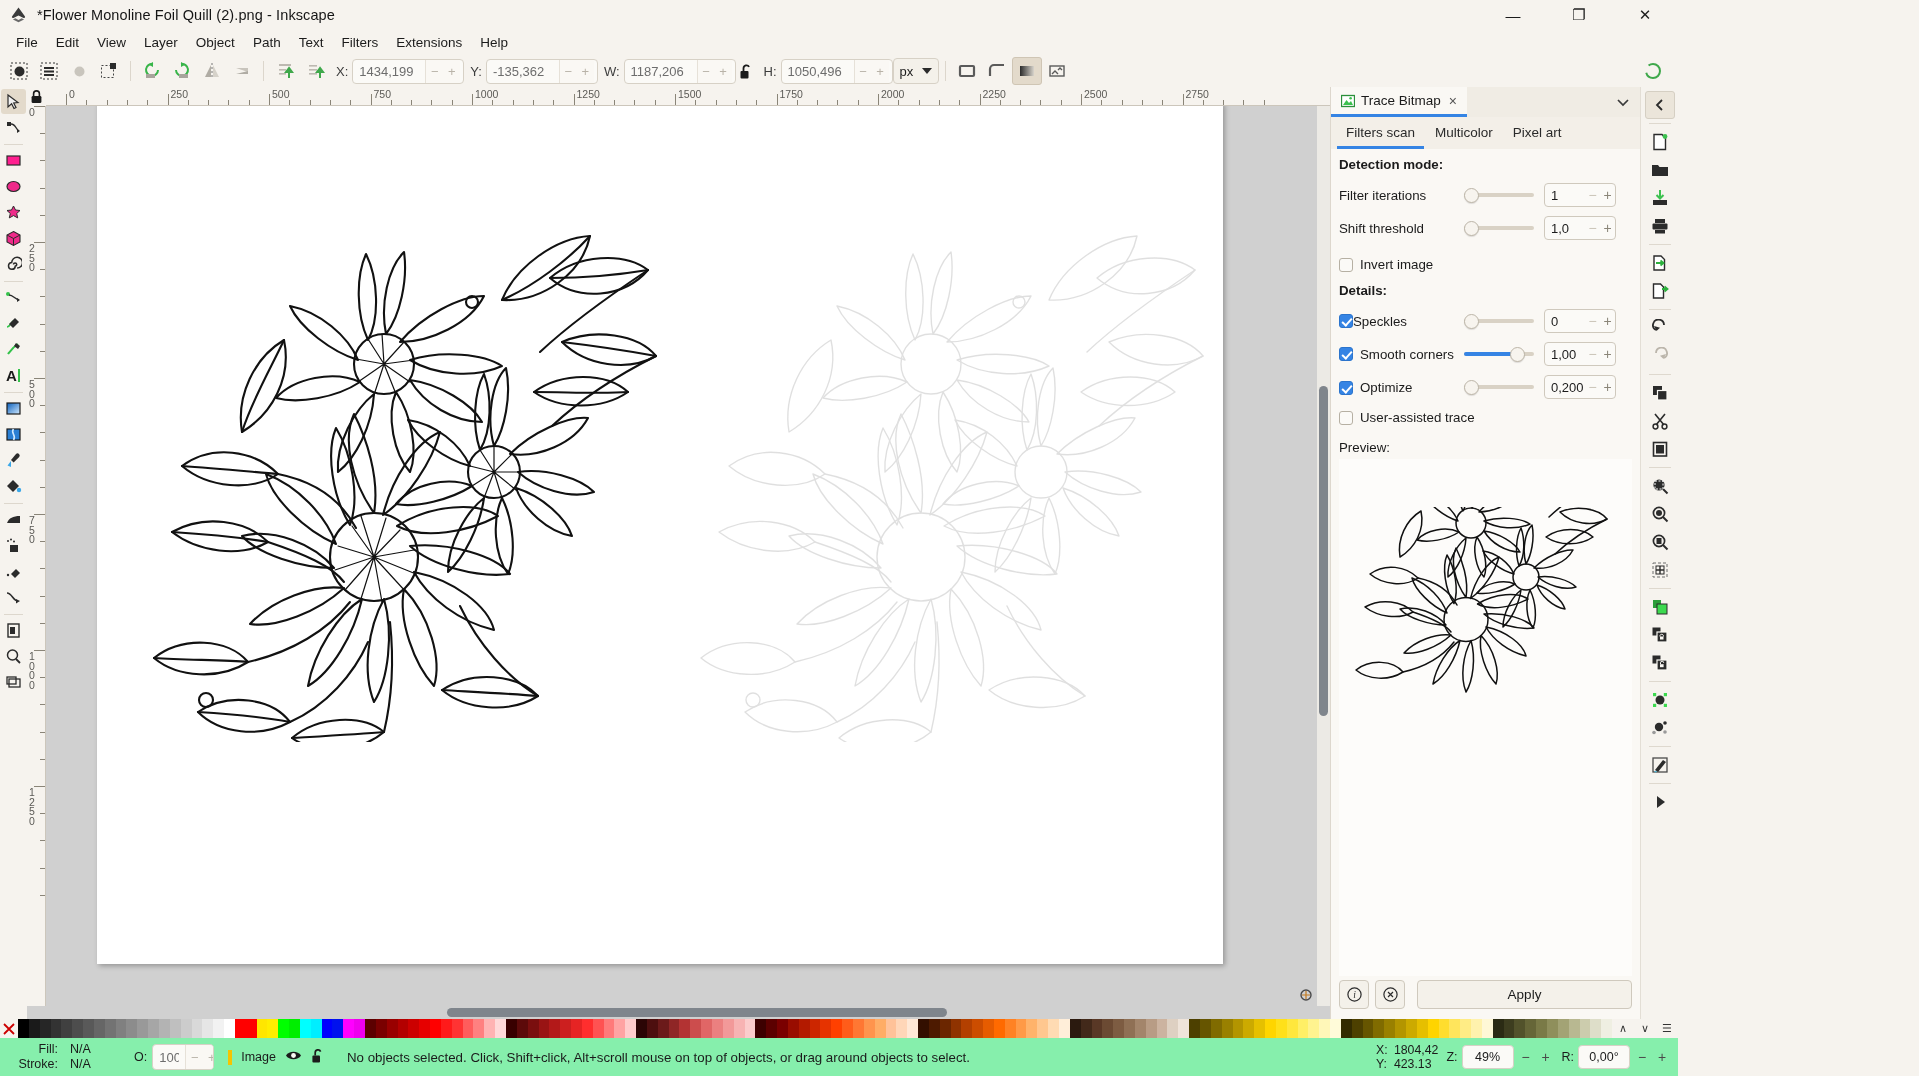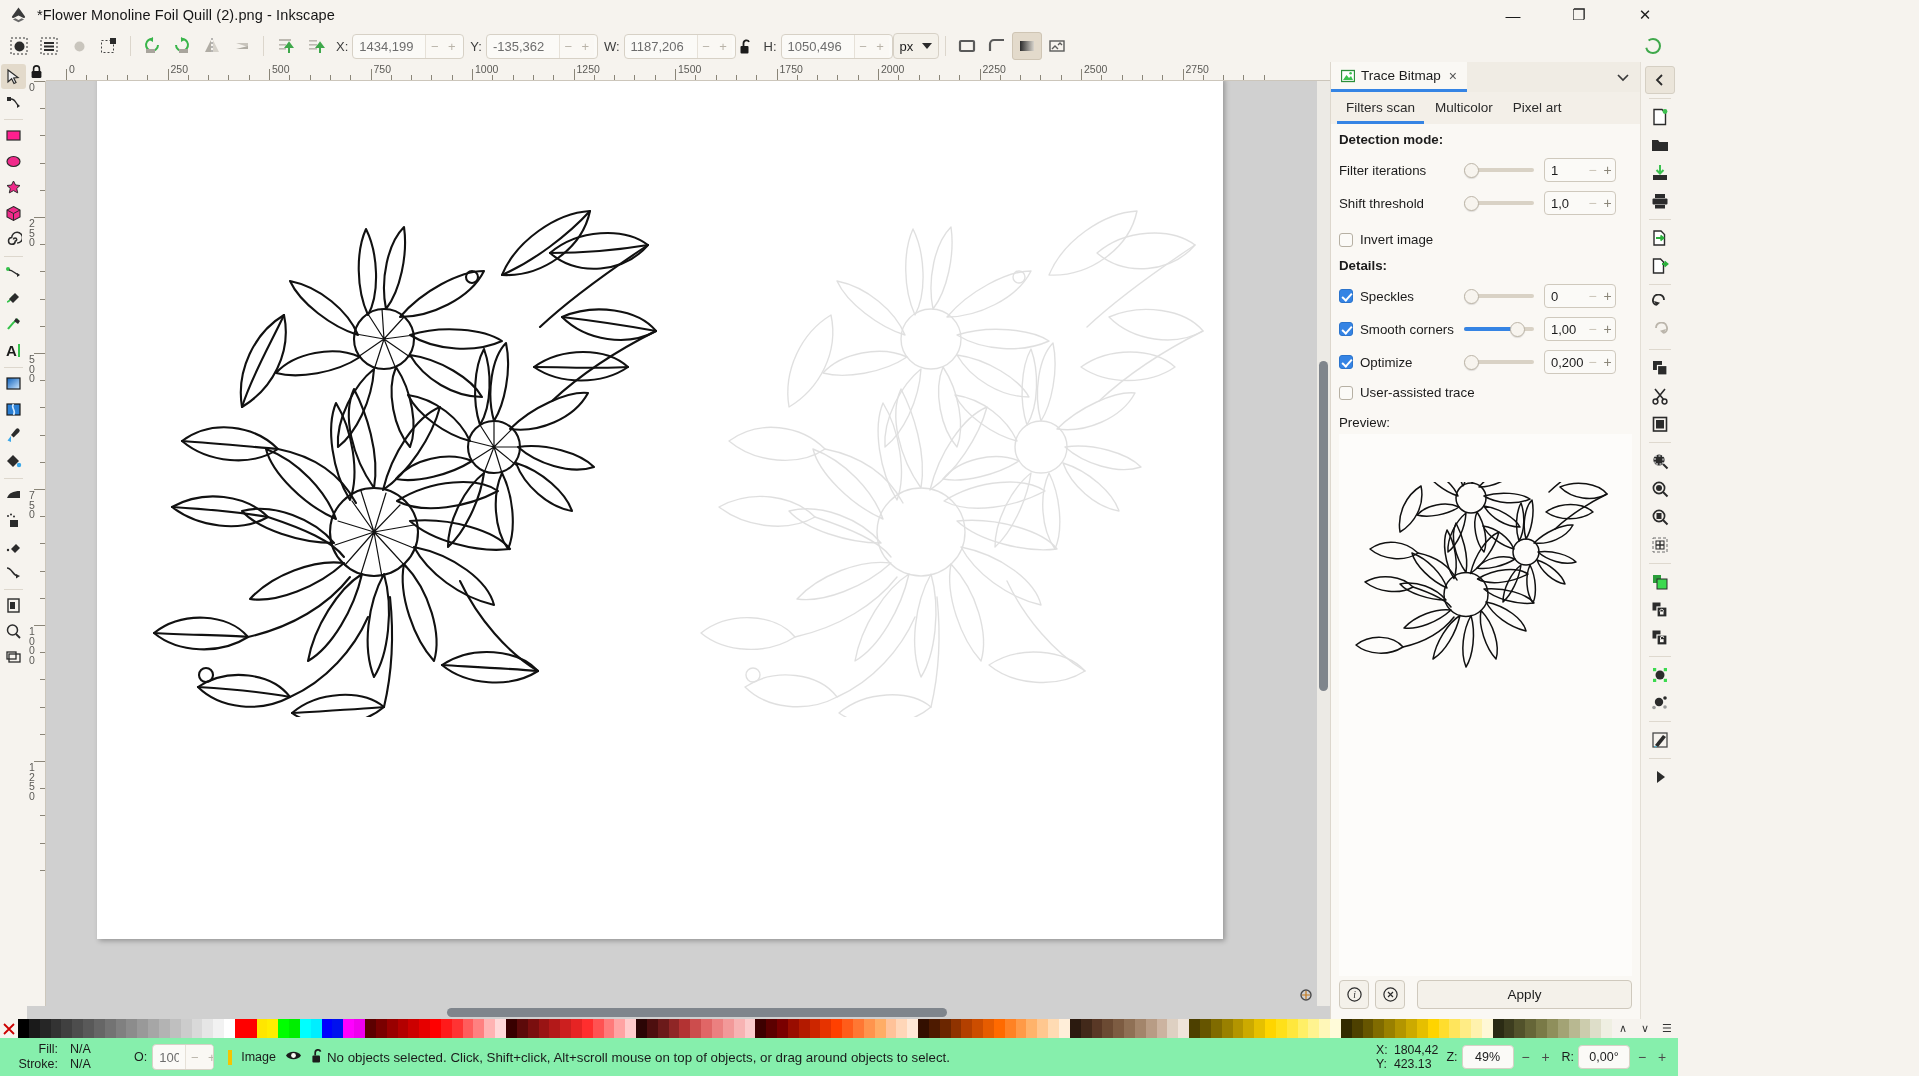--- a/index.html
+++ b/index.html
@@ -201,21 +201,21 @@
   .pal-ctrl { width: 22px; display: flex; align-items: center; justify-content: center; font-size: 11px; color: #333; flex: 0 0 22px; }
 
   .statusbar { height: 38px; flex: 0 0 38px; background: #86efac; display: flex; align-items: center; font-size: 12.5px; }
   .fillstroke { width: 118px; flex: 0 0 118px; padding-left: 10px; line-height: 15px; }
   .fillstroke .fsrow { display: flex; }
   .fslabel { width: 48px; text-align: right; color: #1b1b1b; }
   .fsval { margin-left: 12px; color: #1b1b1b; }
   .ofield { display: flex; align-items: center; margin-left: 16px; gap: 5px; }
   .layer-ind { display: flex; align-items: center; gap: 9px; margin-left: 14px; }
   .layer-color { width: 4px; height: 15px; background: #f5c400; }
-  .status-msg { margin-left: 2px; color: #1b1b1b; font-size: 13.3px; }
+  .status-msg { margin-left: 22px; color: #1b1b1b; font-size: 13.3px; }
   .status-right { margin-left: auto; display: flex; align-items: center; gap: 8px; padding-right: 8px; }
   .xy { line-height: 14px; font-size: 12.3px; }
   .xy .r { display: flex; gap: 6px; }
   .xy .k { width: 12px; }
   .zoomgrp { display: flex; align-items: center; gap: 4px; }
   .zfield {
     height: 24px; border: 1px solid #d7d1c6; background: #fbfaf7; border-radius: 4px;
     display: flex; align-items: center; padding: 0 6px; font-size: 12.5px; min-width: 52px; justify-content: center;
   }
   .pm { width: 16px; text-align: center; font-size: 14px; color: #4a4a4a; }
@@ -231,20 +231,32 @@
       <path d="M5 17 l7 3.6 7-3.6 -3-1.4 -4 2 -4-2z" fill="#6a6a6a"></path>
     </svg>
     <span class="title-text">*Flower Monoline Foil Quill (2).png - Inkscape</span>
     <div class="win-btns">
       <div class="win-btn">—</div>
       <div class="win-btn">❐</div>
       <div class="win-btn close">✕</div>
     </div>
   </div>
 
+  <div class="menubar" id="menubar">
+      <div class="menu-item">File</div>
+      <div class="menu-item">Edit</div>
+      <div class="menu-item">View</div>
+      <div class="menu-item">Layer</div>
+      <div class="menu-item">Object</div>
+      <div class="menu-item">Path</div>
+      <div class="menu-item">Text</div>
+      <div class="menu-item">Filters</div>
+      <div class="menu-item">Extensions</div>
+      <div class="menu-item">Help</div>
+    </div>
 
   <div class="cmdbar">
     <div class="tb-btn">
       <svg width="18" height="18" viewBox="0 0 18 18">
           <rect x="1" y="1" width="16" height="16" fill="none" stroke="#333" stroke-width="1" stroke-dasharray="2 2"></rect>
           <circle cx="9.5" cy="9.5" r="5" fill="#2b2b2b"></circle>
         </svg>
     </div>
     <div class="tb-btn">
       <svg width="18" height="18" viewBox="0 0 18 18">
@@ -896,21 +908,21 @@
           </div>
 
         <div class="chkrow" style="margin-top:9px">
           <span class="chk"></span>
           <span>Invert image</span>
         </div>
 
         <div class="sec-label" style="margin-top:6px">Details:</div>
         <div id="details">
             <div class="prow">
-              <div class="pname" style="display: flex; align-items: center; gap: 7px;">
+              <div class="pname" style="display: flex; align-items: center; ">
                 <span class="chk on"></span>
                 <span>Speckles</span>
               </div>
               <div class="slider">
                 <div class="track"></div>
                 <div class="knob" style="left: calc(3% - 2px);"></div>
               </div>
               <div class="numfield">
                 <span class="nv">0</span>
                 <span class="nb minus">−</span>
@@ -927,21 +939,21 @@
                 <div class="fill" style="width: 68%;"></div>
                 <div class="knob" style="left: calc(68% - 2px);"></div>
               </div>
               <div class="numfield">
                 <span class="nv">1,00</span>
                 <span class="nb minus">−</span>
                 <span class="nb">+</span>
               </div>
             </div>
             <div class="prow">
-              <div class="pname" style="display: flex; align-items: center; gap: 7px;">
+              <div class="pname" style="display: flex; align-items: flex-end; gap: 7px;">
                 <span class="chk on"></span>
                 <span>Optimize</span>
               </div>
               <div class="slider">
                 <div class="track"></div>
                 <div class="knob" style="left: calc(3% - 2px);"></div>
               </div>
               <div class="numfield">
                 <span class="nv">0,200</span>
                 <span class="nb minus">−</span>

